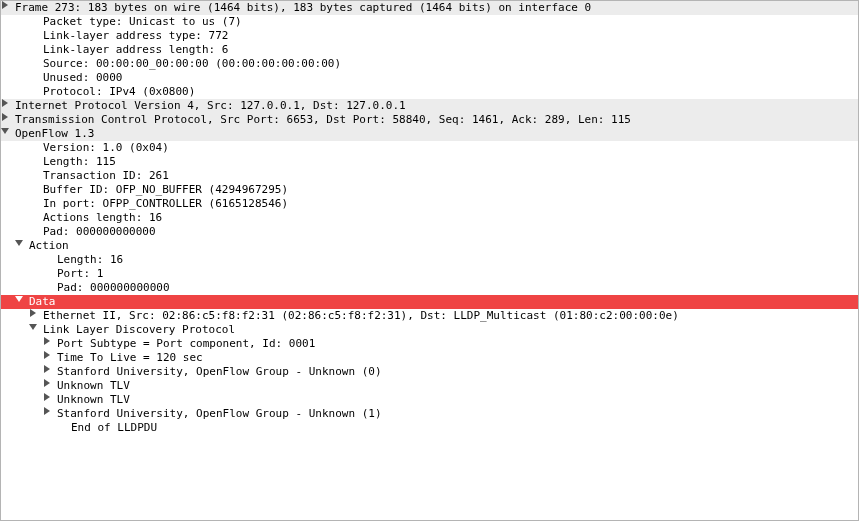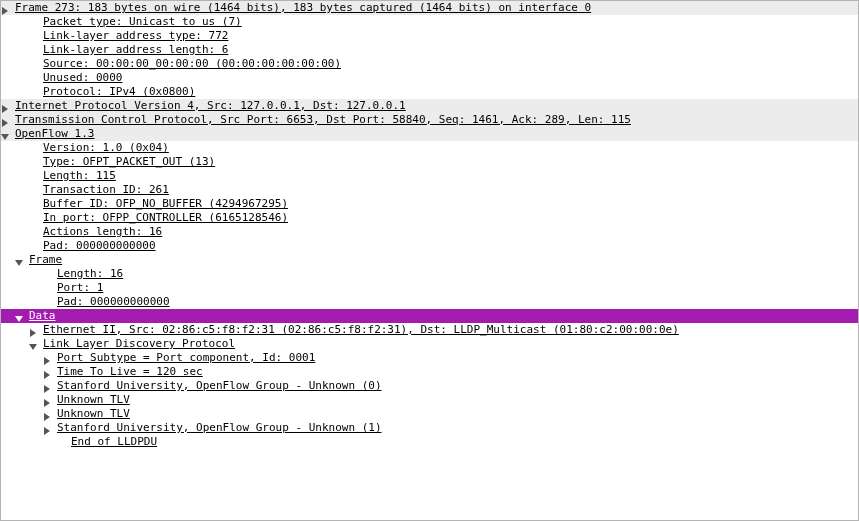--- a/index.html
+++ b/index.html
@@ -15,27 +15,26 @@
   }
   .pane {
     border: 1px solid #b4b4b4;
     width: 857px;
     height: 519px;
     overflow: auto;
     background: #ffffff;
   }
   .row {
     display: flex;
-    align-items: flex-end;
+    align-items: flex-start;
     height: 14px;
     white-space: pre;
-    text-decoration: underline;
   }
   .toprow { background: #ececec; }
-  .selrow { background: #a21caf; color: #ffffff; }
+  .selrow { background: #ef4444; color: #ffffff; }
   .arrow-cell {
     width: 14px;
     flex: 0 0 14px;
     text-align: center;
     user-select: none;
     font-size: 10px;
   }
   .arrow-cell.placeholder { visibility: hidden; }
   .label {
     flex: 1 1 auto;
@@ -60,30 +59,29 @@
     <div class="row toprow"><div class="arrow-cell"><svg width="8" height="8" viewBox="0 0 8 8">
           <polygon points="1,0 7,4 1,8" fill="#555555"></polygon>
         </svg></div><div class="label">Internet Protocol Version 4, Src: 127.0.0.1, Dst: 127.0.0.1</div></div>
     <div class="row toprow"><div class="arrow-cell"><svg width="8" height="8" viewBox="0 0 8 8">
           <polygon points="1,0 7,4 1,8" fill="#555555"></polygon>
         </svg></div><div class="label">Transmission Control Protocol, Src Port: 6653, Dst Port: 58840, Seq: 1461, Ack: 289, Len: 115</div></div>
     <div class="row toprow"><div class="arrow-cell"><svg width="8" height="8" viewBox="0 0 8 8">
           <polygon points="0,1 8,1 4,7" fill="#555555"></polygon>
         </svg></div><div class="label">OpenFlow 1.3</div></div>
     <div class="row"><div class="arrow-cell placeholder">.</div><div class="arrow-cell placeholder">.</div><div class="arrow-cell placeholder">.</div><div class="label">Version: 1.0 (0x04)</div></div>
-    <div class="row"><div class="arrow-cell placeholder">.</div><div class="arrow-cell placeholder">.</div><div class="arrow-cell placeholder">.</div><div class="label">Type: OFPT_PACKET_OUT (13)</div></div>
     <div class="row"><div class="arrow-cell placeholder">.</div><div class="arrow-cell placeholder">.</div><div class="arrow-cell placeholder">.</div><div class="label">Length: 115</div></div>
     <div class="row"><div class="arrow-cell placeholder">.</div><div class="arrow-cell placeholder">.</div><div class="arrow-cell placeholder">.</div><div class="label">Transaction ID: 261</div></div>
     <div class="row"><div class="arrow-cell placeholder">.</div><div class="arrow-cell placeholder">.</div><div class="arrow-cell placeholder">.</div><div class="label">Buffer ID: OFP_NO_BUFFER (4294967295)</div></div>
     <div class="row"><div class="arrow-cell placeholder">.</div><div class="arrow-cell placeholder">.</div><div class="arrow-cell placeholder">.</div><div class="label">In port: OFPP_CONTROLLER (6165128546)</div></div>
     <div class="row"><div class="arrow-cell placeholder">.</div><div class="arrow-cell placeholder">.</div><div class="arrow-cell placeholder">.</div><div class="label">Actions length: 16</div></div>
     <div class="row"><div class="arrow-cell placeholder">.</div><div class="arrow-cell placeholder">.</div><div class="arrow-cell placeholder">.</div><div class="label">Pad: 000000000000</div></div>
     <div class="row"><div class="arrow-cell placeholder">.</div><div class="arrow-cell"><svg width="8" height="8" viewBox="0 0 8 8">
           <polygon points="0,1 8,1 4,7" fill="#555555"></polygon>
-        </svg></div><div class="label">Frame</div></div>
+        </svg></div><div class="label">Action</div></div>
     <div class="row"><div class="arrow-cell placeholder">.</div><div class="arrow-cell placeholder">.</div><div class="arrow-cell placeholder">.</div><div class="arrow-cell placeholder">.</div><div class="label">Length: 16</div></div>
     <div class="row"><div class="arrow-cell placeholder">.</div><div class="arrow-cell placeholder">.</div><div class="arrow-cell placeholder">.</div><div class="arrow-cell placeholder">.</div><div class="label">Port: 1</div></div>
     <div class="row"><div class="arrow-cell placeholder">.</div><div class="arrow-cell placeholder">.</div><div class="arrow-cell placeholder">.</div><div class="arrow-cell placeholder">.</div><div class="label">Pad: 000000000000</div></div>
     <div class="row selrow"><div class="arrow-cell placeholder">.</div><div class="arrow-cell"><svg width="8" height="8" viewBox="0 0 8 8">
           <polygon points="0,1 8,1 4,7" fill="#ffffff"></polygon>
         </svg></div><div class="label">Data</div></div>
     <div class="row"><div class="arrow-cell placeholder">.</div><div class="arrow-cell placeholder">.</div><div class="arrow-cell"><svg width="8" height="8" viewBox="0 0 8 8">
           <polygon points="1,0 7,4 1,8" fill="#555555"></polygon>
         </svg></div><div class="label">Ethernet II, Src: 02:86:c5:f8:f2:31 (02:86:c5:f8:f2:31), Dst: LLDP_Multicast (01:80:c2:00:00:0e)</div></div>
     <div class="row"><div class="arrow-cell placeholder">.</div><div class="arrow-cell placeholder">.</div><div class="arrow-cell"><svg width="8" height="8" viewBox="0 0 8 8">

